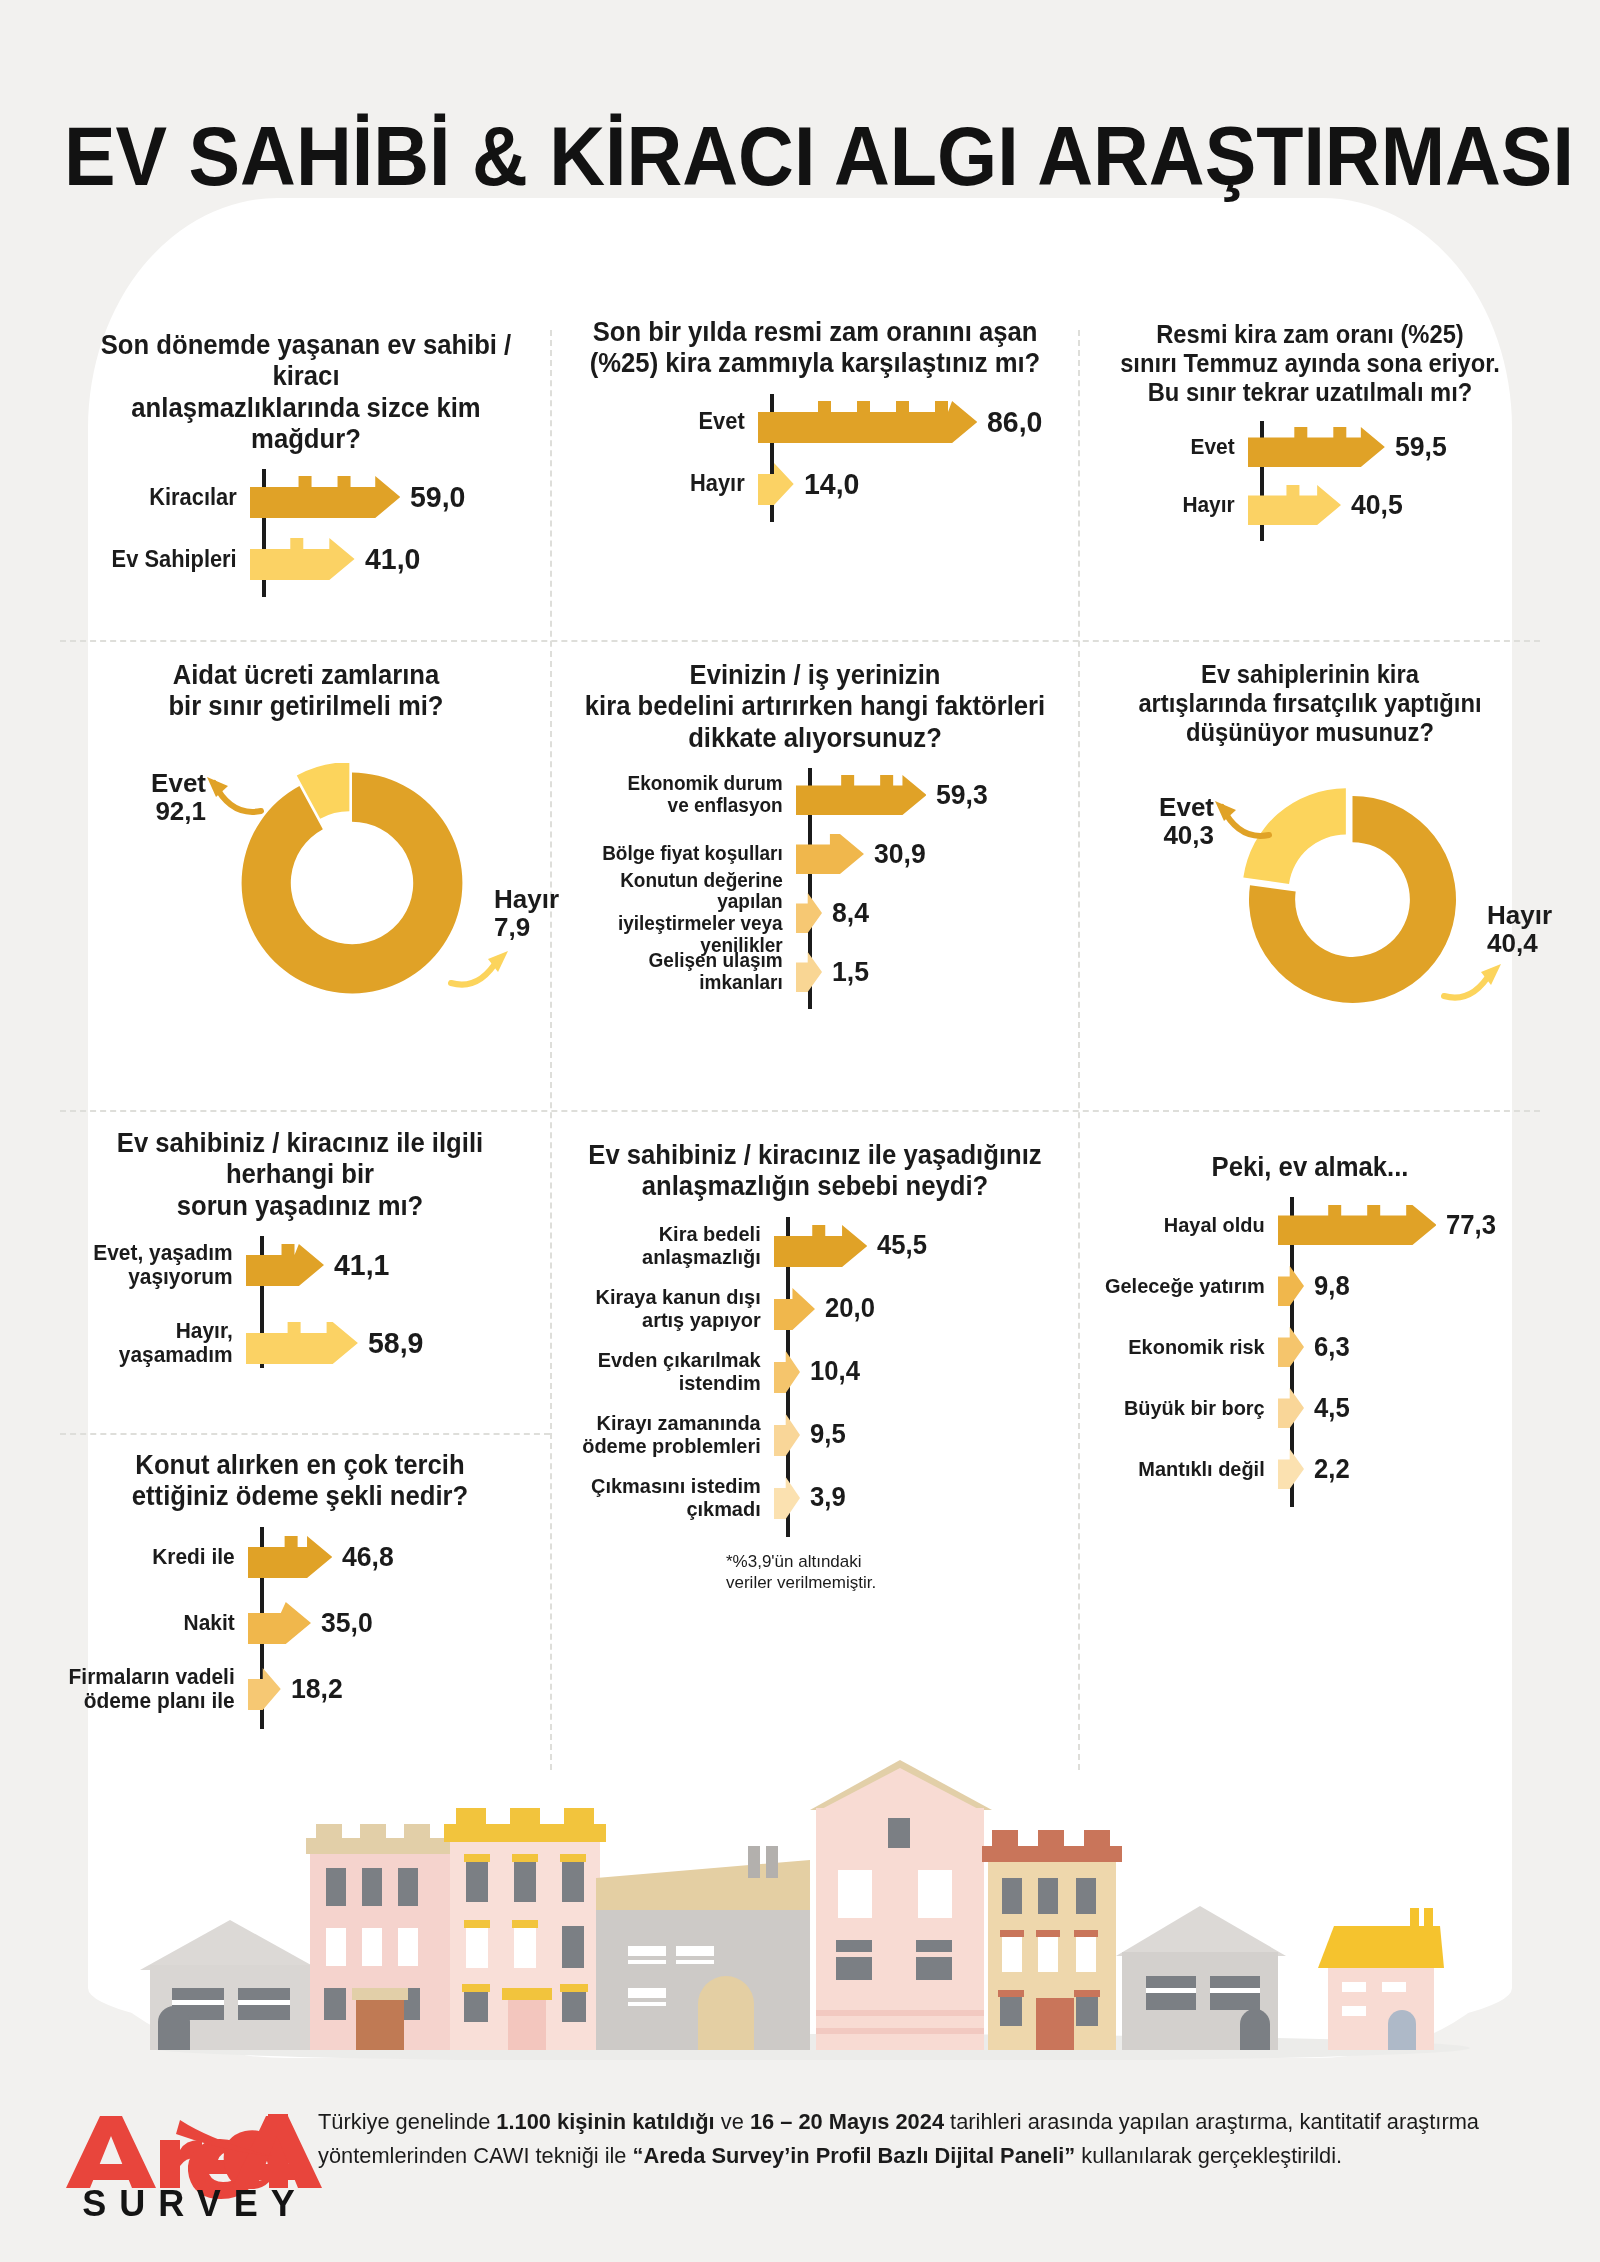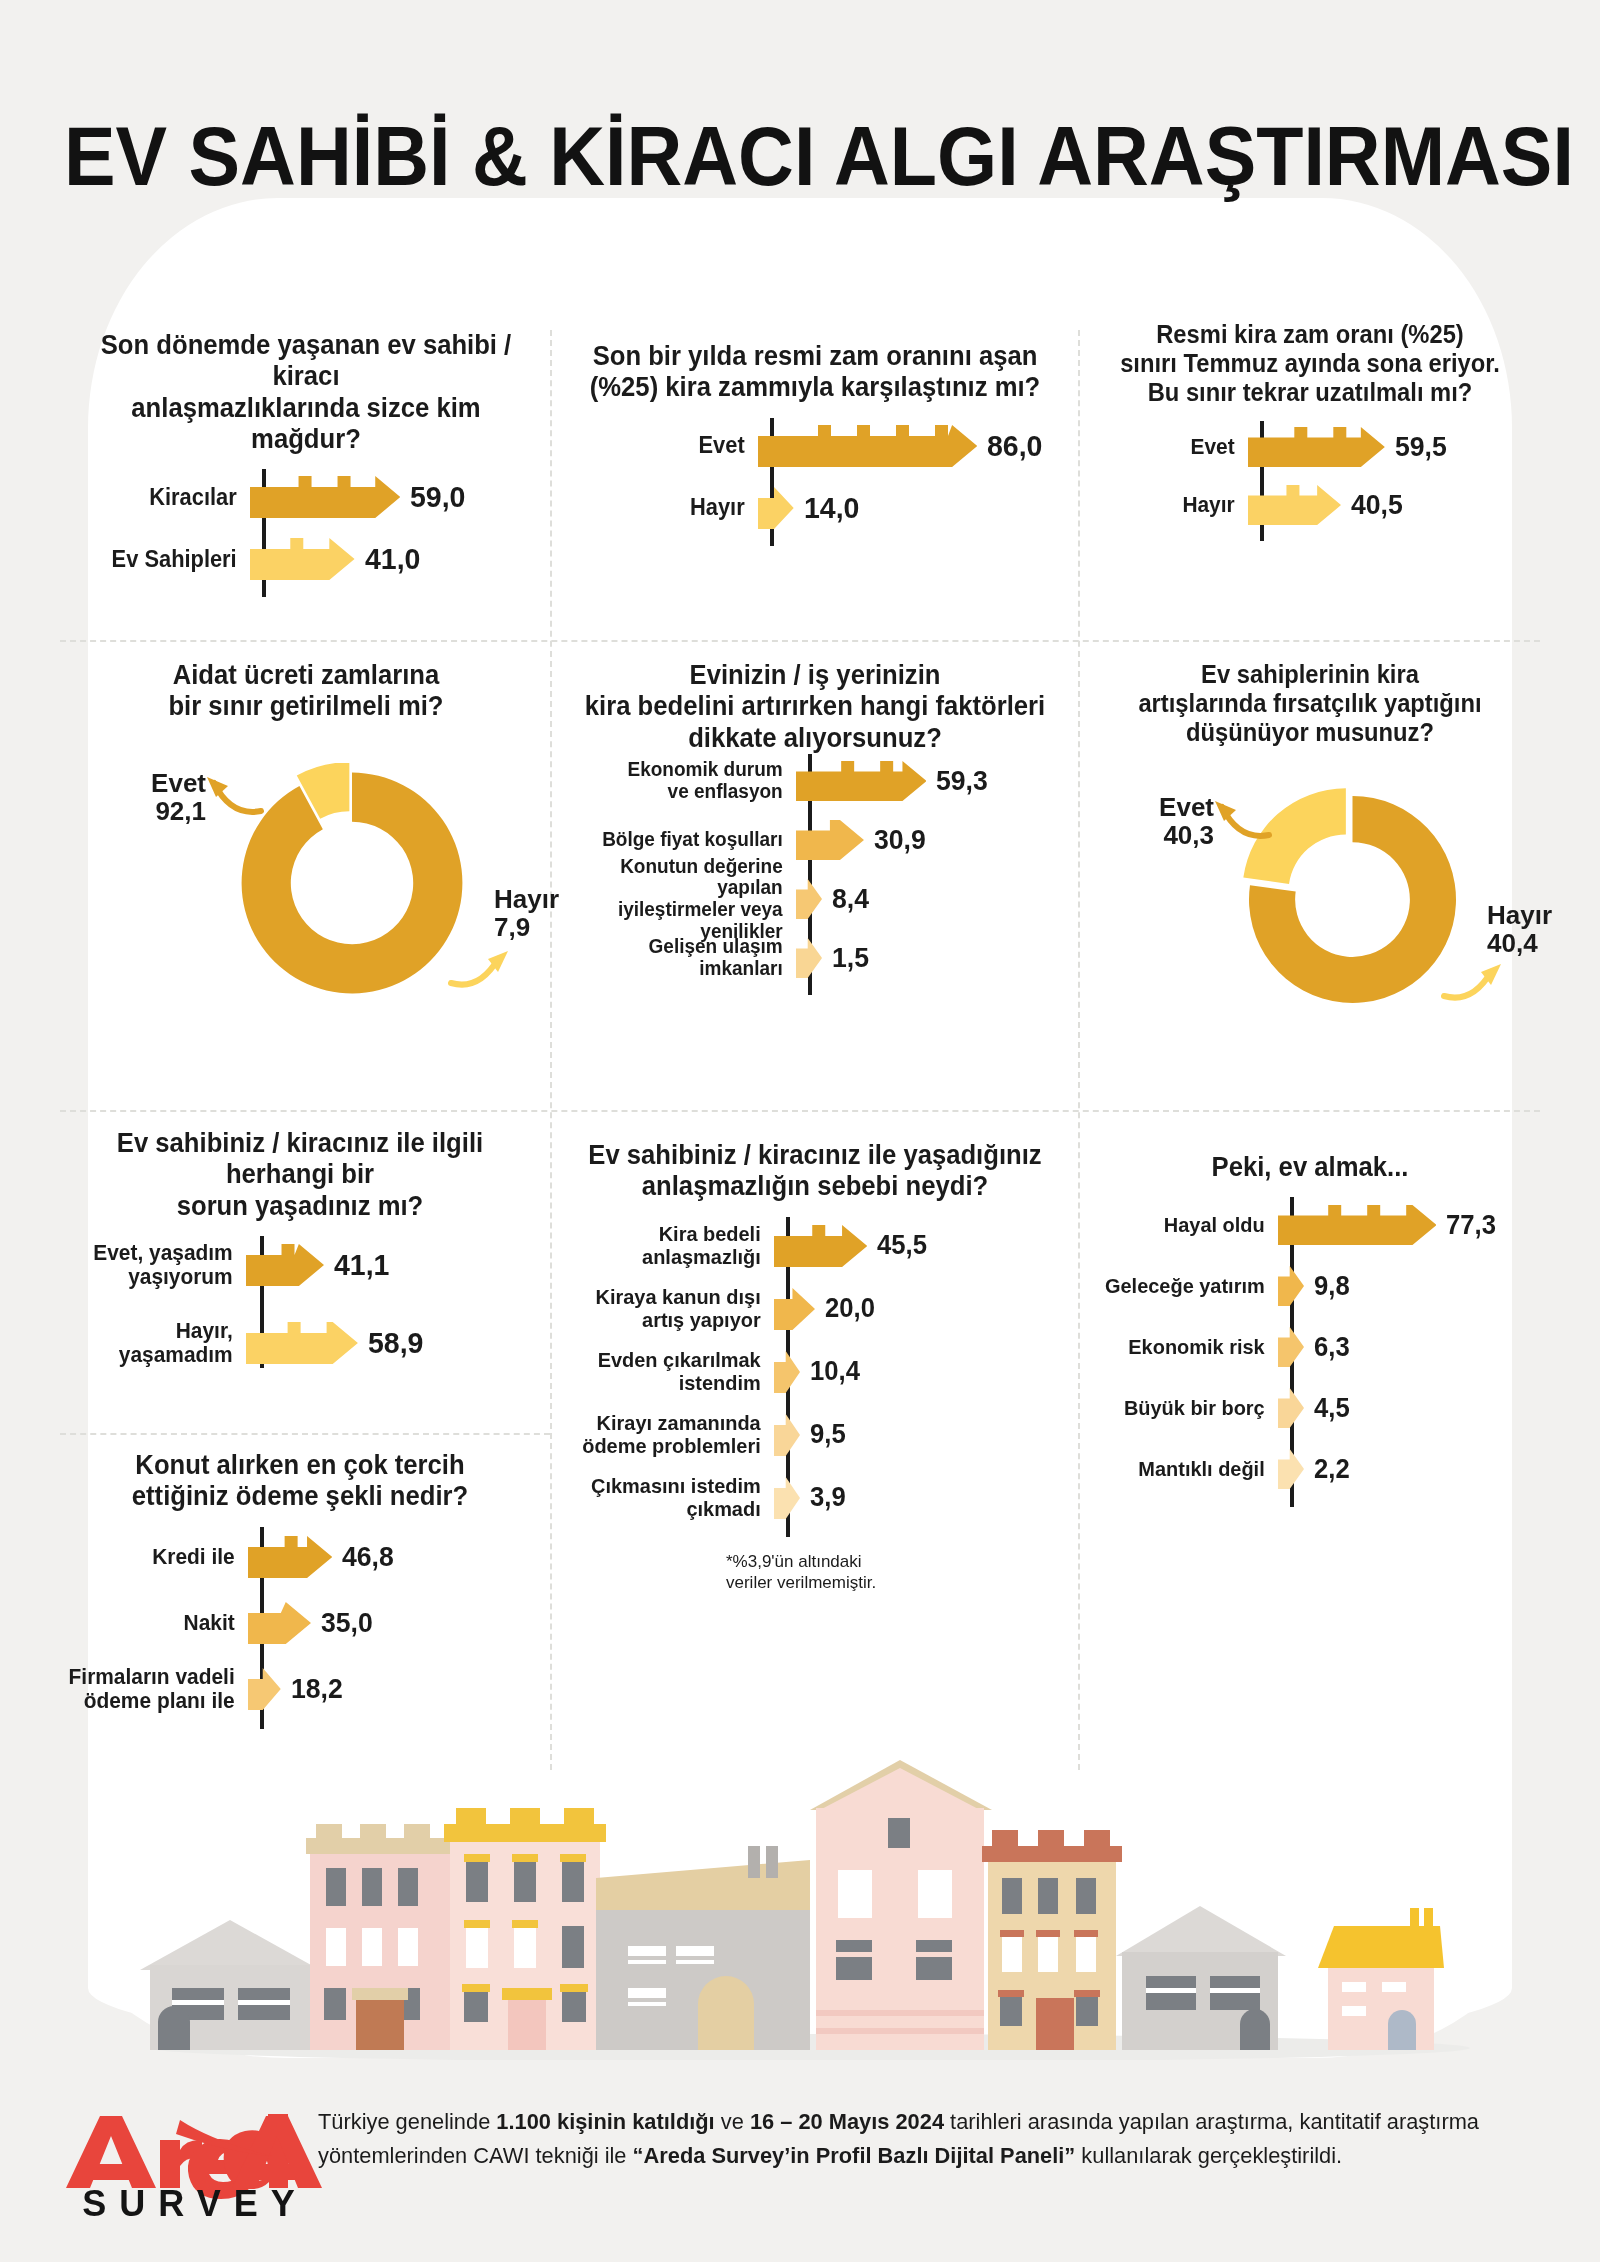--- a/index.html
+++ b/index.html
@@ -136,21 +136,21 @@
           <div class="rowlabel" style="width: 188px; font-size: 23px; padding-right: 14px;">Ev Sahipleri</div>
           <div class="barwrap">
             <svg class="keybar" width="104.55" height="42" viewBox="0 0 104.55 42">
               <path d="M0 42 L0 10.92 L14.282999999999998 10.92 L40.283 10.92 L40.283 0 L53.283 0 L53.283 10.92 L79.283 10.92 L79.35 0 L104.55 21 L79.35 42 Z" fill="#fbd264"></path>
             </svg>
           </div>
           <div class="val" style="font-size: 30px;">41,0</div>
         </div>
       </div>
     </div>
-    <div class="panel" style="left: 570px; top: 341px; width: 490px;">
+    <div class="panel" style="left: 570px; top: 317px; width: 490px;">
       <div class="q center" style="font-size: 27px; white-space: pre-line;">Son bir yılda resmi zam oranını aşan
 (%25) kira zammıyla karşılaştınız mı?</div>
       <div class="chart" style="margin-top: 14px; height: 118px;">
         <div class="axis" style="left: 200px; height: 128px;"></div>
         <div class="row" style="height: 56px; margin-bottom: 6px;">
           <div class="rowlabel" style="width: 188px; font-size: 23px; padding-right: 14px;">Evet</div>
           <div class="barwrap">
             <svg class="keybar" width="219.29999999999998" height="42" viewBox="0 0 219.29999999999998 42">
               <path d="M0 42 L0 10.92 L34 10.92 L60 10.92 L60 0 L73 0 L73 10.92 L99 10.92 L99 0 L112 0 L112 10.92 L138 10.92 L138 0 L151 0 L151 10.92 L177 10.92 L177 0 L190 0 L190 10.92 L194.1 0 L219.29999999999998 21 L194.1 42 Z" fill="#e0a227"></path>
             </svg>
@@ -211,21 +211,21 @@
         <div style="position: absolute; left: 386px; top: 196.8px;"><svg width="62" height="44" viewBox="0 0 62 44">
       <path d="M3 36 Q31 44 50 12" stroke="#fcd45c" stroke-width="6" fill="none" stroke-linecap="round"></path>
       <path d="M60 4 L40 12 L50 25 Z" fill="#fcd45c"></path>
           </svg></div>
       </div>
     </div>
     <div class="panel" style="left: 570px; top: 660px; width: 490px;">
       <div class="q center" style="font-size: 27px; white-space: pre-line;">Evinizin / iş yerinizin
 kira bedelini artırırken hangi faktörleri
 dikkate alıyorsunuz?</div>
-      <div class="chart" style="height: 231px;">
+      <div class="chart" style="margin-top: 14px; height: 231px;">
         <div class="axis" style="left: 238px; height: 241px;"></div>
         <div class="row" style="height: 54px; margin-bottom: 5px;">
           <div class="rowlabel" style="width: 226px; font-size: 20px; padding-right: 14px;">Ekonomik durum
 ve enflasyon</div>
           <div class="barwrap">
             <svg class="keybar" width="130.46" height="40" viewBox="0 0 130.46 40">
               <path d="M0 40 L0 10.4 L19.1628 10.4 L45.162800000000004 10.4 L45.162800000000004 0 L58.162800000000004 0 L58.162800000000004 10.4 L84.1628 10.4 L84.1628 0 L97.1628 0 L97.1628 10.4 L106.46000000000001 10.4 L106.46000000000001 0 L130.46 20 L106.46000000000001 40 Z" fill="#e0a227"></path>
             </svg>
           </div>
           <div class="val" style="font-size: 28px;">59,3</div>

